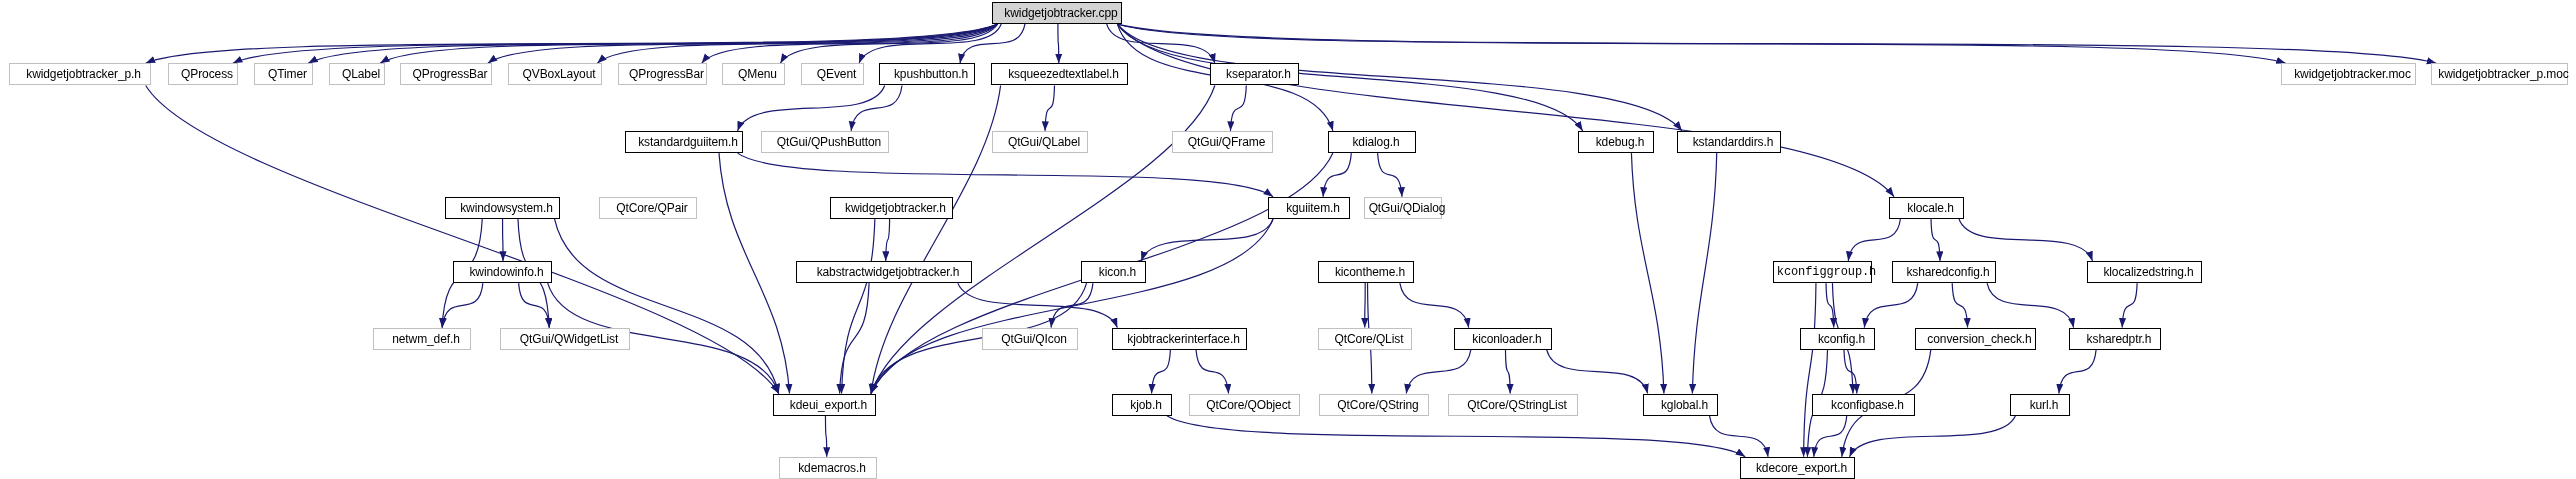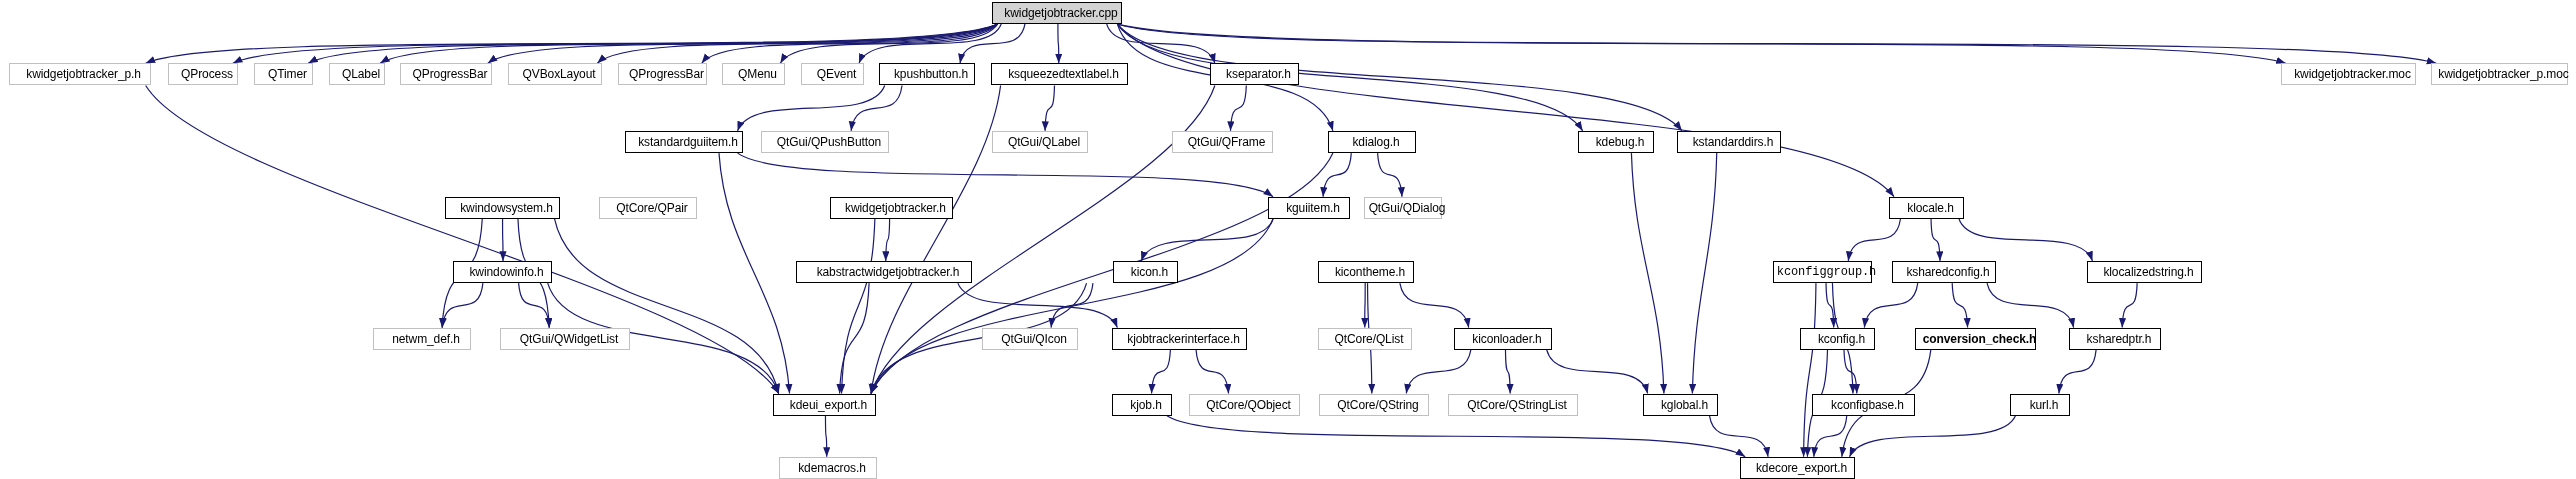--- a/index.html
+++ b/index.html
@@ -159,33 +159,33 @@
       <div class="node strong" style="left: 1578px; top: 131px; width: 76px;">kdebug.h</div>
       <div class="node strong" style="left: 1677px; top: 131px; width: 104px;">kstandarddirs.h</div>
       <div class="node strong" style="left: 445px; top: 197px; width: 115px;">kwindowsystem.h</div>
       <div class="node plain" style="left: 599px; top: 197px; width: 98px;">QtCore/QPair</div>
       <div class="node strong" style="left: 830px; top: 197px; width: 123px;">kwidgetjobtracker.h</div>
       <div class="node strong" style="left: 1268px; top: 197px; width: 82px;">kguiitem.h</div>
       <div class="node plain" style="left: 1364px; top: 197px; width: 78px;">QtGui/QDialog</div>
       <div class="node strong" style="left: 1889px; top: 197px; width: 75px;">klocale.h</div>
       <div class="node strong" style="left: 453px; top: 261px; width: 99px;">kwindowinfo.h</div>
       <div class="node strong" style="left: 796px; top: 261px; width: 176px;">kabstractwidgetjobtracker.h</div>
-      <div class="node strong" style="left: 1113px; top: 261px; width: 65px;">kicon.h</div>
+      <div class="node strong" style="left: 1081px; top: 261px; width: 65px;">kicon.h</div>
       <div class="node strong" style="left: 1318px; top: 261px; width: 96px;">kicontheme.h</div>
       <div class="node strong" style="left: 1773px; top: 261px; width: 99px; font-family: Liberation Mono, monospace;">kconfiggroup.h</div>
       <div class="node strong" style="left: 1892px; top: 261px; width: 104px;">ksharedconfig.h</div>
       <div class="node strong" style="left: 2087px; top: 261px; width: 115px;">klocalizedstring.h</div>
       <div class="node plain" style="left: 373px; top: 328px; width: 98px;">netwm_def.h</div>
       <div class="node plain" style="left: 500px; top: 328px; width: 130px;">QtGui/QWidgetList</div>
       <div class="node plain" style="left: 982px; top: 328px; width: 96px;">QtGui/QIcon</div>
       <div class="node strong" style="left: 1112px; top: 328px; width: 135px;">kjobtrackerinterface.h</div>
       <div class="node plain" style="left: 1318px; top: 328px; width: 94px;">QtCore/QList</div>
       <div class="node strong" style="left: 1454px; top: 328px; width: 98px;">kiconloader.h</div>
       <div class="node strong" style="left: 1800px; top: 328px; width: 75px;">kconfig.h</div>
-      <div class="node strong" style="left: 1915px; top: 328px; width: 121px; font-weight: bold;">conversion_check.h</div>
+      <div class="node strong" style="left: 1915px; top: 328px; width: 121px;">conversion_check.h</div>
       <div class="node strong" style="left: 2069px; top: 328px; width: 92px;">ksharedptr.h</div>
       <div class="node strong" style="left: 1112px; top: 394px; width: 60px;">kjob.h</div>
       <div class="node plain" style="left: 1189px; top: 394px; width: 111px;">QtCore/QObject</div>
       <div class="node plain" style="left: 1319px; top: 394px; width: 110px;">QtCore/QString</div>
       <div class="node plain" style="left: 1448px; top: 394px; width: 130px;">QtCore/QStringList</div>
       <div class="node strong" style="left: 1643px; top: 394px; width: 75px;">kglobal.h</div>
       <div class="node strong" style="left: 1812px; top: 394px; width: 103px;">kconfigbase.h</div>
       <div class="node strong" style="left: 2010px; top: 394px; width: 60px;">kurl.h</div>
       <div class="node strong" style="left: 773px; top: 394px; width: 103px;">kdeui_export.h</div>
       <div class="node plain" style="left: 779px; top: 457px; width: 98px;">kdemacros.h</div>

